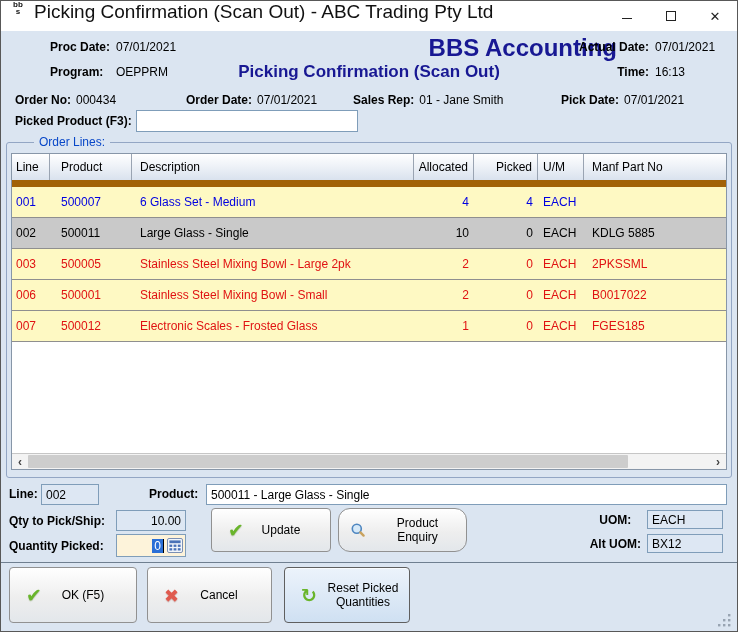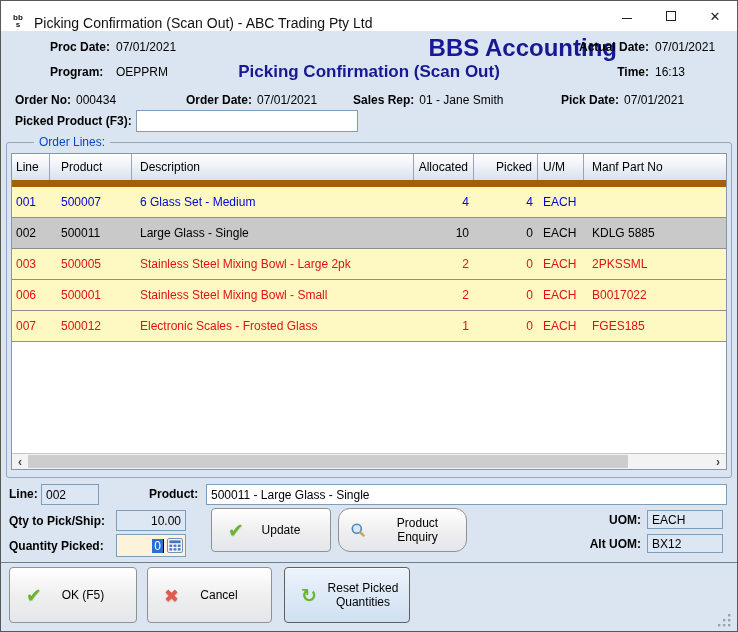--- a/index.html
+++ b/index.html
@@ -1,21 +1,21 @@
 <!DOCTYPE html>
 <html style="--window-bg: #dbe5f1; --navy: #181893; --group-label: #0847c8; --row-complete: #0000e1; --row-pending: #e01212; --selected-row-bg: #c9c9c9; --field-border: #7f9db9; --qty-input-bg: #fdf3da; --check-green: #69b52b; --cancel-red: #e05a4e;"><head>
 <meta charset="utf-8">
 <style>
   html,body{margin:0;padding:0;background:#9aa4b0;font-family:"Liberation Sans",sans-serif;}
   *{box-sizing:border-box;}
   .window{width:738px;height:632px;background:var(--window-bg);border:1px solid #585858;position:relative;margin:0 auto;overflow:hidden;}
   
-  .titlebar{height:30px;background:#ffffff;display:flex;align-items:flex-end;padding-left:8px;}
+  .titlebar{height:30px;background:#ffffff;display:flex;align-items:flex-start;padding-left:8px;}
   .app-icon{width:18px;height:17px;font-size:8px;font-weight:bold;line-height:7px;color:#111;margin-right:7px;letter-spacing:0;text-align:center;}
-  .title-text{font-size:14px;color:#111;flex:1;white-space:nowrap;}
+  .title-text{font-size:19px;color:#111;flex:1;white-space:nowrap;}
   .win-btn{width:44px;height:30px;display:flex;align-items:center;justify-content:center;font-size:13px;color:#222;cursor:default;}
   .min-glyph{display:inline-block;width:10px;border-bottom:1px solid #222;margin-bottom:-4px;}
   .max-glyph{display:inline-block;width:10px;height:10px;border:1px solid #222;}
   
   .content{position:relative;height:602px;background:var(--window-bg);font-size:12px;color:#000;}
   .hdr-left{position:absolute;left:9px;top:9px;display:grid;grid-template-columns:62px auto;row-gap:11px;column-gap:4px;margin-left:40px;}
   .hdr-right{position:absolute;right:10px;top:9px;display:grid;grid-template-columns:auto 72px;row-gap:11px;column-gap:6px;}
   .hdr-right .lbl{text-align:right;}
   .lbl{font-weight:bold;}
   .hdr-center{position:absolute;left:120px;right:120px;top:4px;text-align:center;color:var(--navy);}
@@ -55,21 +55,21 @@
   .line-row .lbl{position:absolute;top:3px;}
   .field{border:1px solid var(--field-border);background:#dde7f3;height:21px;display:flex;align-items:center;padding:0 4px;font-size:12px;}
   .f-line{position:absolute;left:40px;top:0;width:58px;}
   .f-product{position:absolute;left:205px;top:0;right:10px;background:#fff;}
   .qty-label-1{position:absolute;left:8px;top:483px;font-weight:bold;}
   .qty-label-2{position:absolute;left:8px;top:508px;font-weight:bold;}
   .f-qtyship{position:absolute;left:115px;top:479px;width:70px;justify-content:flex-end;}
   .f-qtypicked{position:absolute;left:115px;top:503px;width:70px;height:23px;border:1px solid var(--field-border);background:var(--qty-input-bg);display:flex;align-items:center;justify-content:flex-end;padding:0 2px;}
   .sel-text{background:#2a6fd6;color:#fff;padding:0 2px;margin-right:3px;border-right:1px solid #000;}
   .uom-block{position:absolute;right:14px;top:479px;display:grid;grid-template-columns:auto 76px;column-gap:6px;row-gap:5px;align-items:center;}
-  .uom-block .lbl{text-align:right;}
+  .uom-block .lbl{text-align:center;}
   .uom-block .field{height:19px;}
   
   .btn{position:absolute;border:1px solid #919191;border-radius:4px;background:linear-gradient(#ffffff,#eeeeee 55%,#e3e7eb);display:flex;align-items:center;font-size:12px;color:#000;cursor:default;box-shadow:0 1px 0 rgba(255,255,255,.7) inset;}
   .btn .icon{font-family:"DejaVu Sans",sans-serif;margin:0 8px 0 16px;}
   .btn .btn-label{flex:1;text-align:center;padding-right:20px;}
   .btn-update{left:210px;top:477px;width:120px;height:44px;}
   .btn-enquiry{left:337px;top:477px;width:129px;height:44px;border-radius:12px;}
   .btn-enquiry .icon{margin-left:11px;}
   .btn-enquiry .btn-label{padding-right:6px;}
   .check-icon{color:var(--check-green);font-size:19px;text-shadow:0 1px 1px rgba(60,110,10,.35);}

